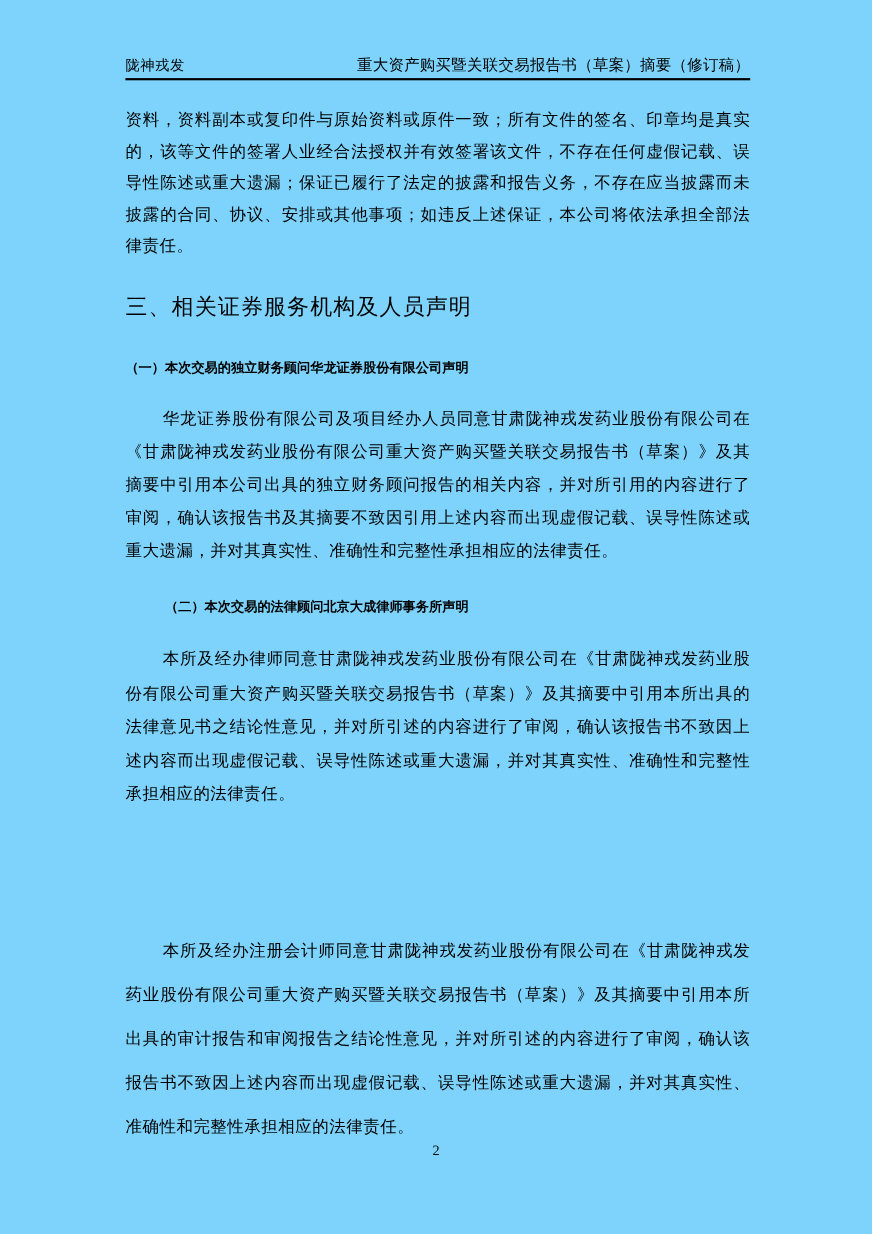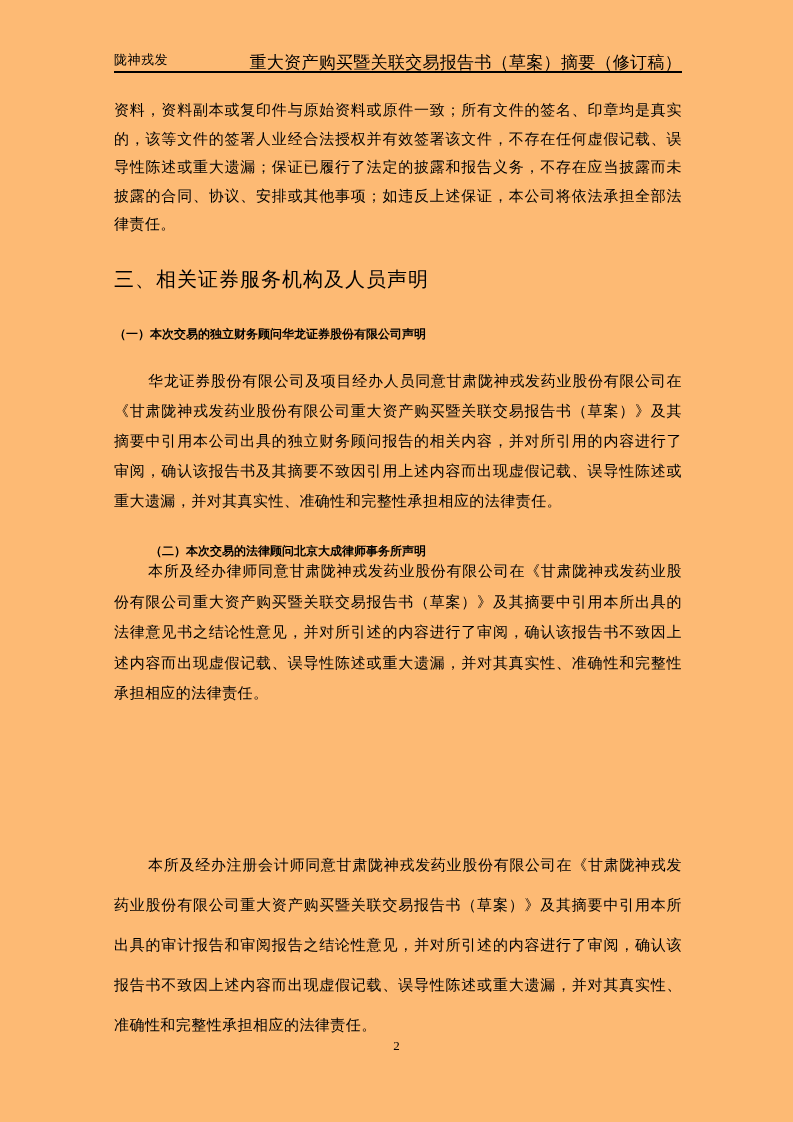--- a/index.html
+++ b/index.html
@@ -1,45 +1,45 @@
 <!DOCTYPE html>
 <html><head>
 <meta charset="utf-8">
 <style>
   html,body { margin:0; padding:0; background:#e8e8e8; }
   .page {
     position:relative;
     width:793px; height:1122px;
     margin:0 auto;
-    background:#fdba74;
+    background:#7dd3fc;
     color:#000000;
     font-family:"Liberation Serif","DejaVu Serif",serif;
     overflow:hidden;
   }
   .hdr-left {
     position:absolute; left:114px; top:51px;
     font-size:13px; letter-spacing:0.5px;
   }
   .hdr-right {
     position:absolute; right:111px; top:51px;
-    font-size:17px; letter-spacing:0.3px;
+    font-size:14px; letter-spacing:0.3px;
   }
   .hdr-rule {
     position:absolute; left:114px; right:111px; top:71px;
     height:0; border-top:2px solid #000;
   }
   .body-para {
     position:absolute; left:114px; width:568px;
     font-size:15px; letter-spacing:0.45px;
     text-align:justify;
     text-align-last:left;
   }
   .p-cont   { top:96px;  line-height:28.5px; }
   .p-sub1   { top:366px; line-height:30px; text-indent:34px; }
-  .p-sub2   { top:556px; line-height:30.6px; text-indent:34px; }
+  .p-sub2   { top:585px; line-height:30.6px; text-indent:34px; }
   .p-sub3   { top:845px; line-height:40px; text-indent:34px; }
   .h-sec {
     position:absolute; left:114px; width:580px; top:266px;
     font-family:"Liberation Sans","DejaVu Sans",sans-serif;
     font-weight:normal; font-size:20px; letter-spacing:1px;
     line-height:26px;
   }
   .h-sub {
     position:absolute; left:114px; width:572px;
     font-family:"Liberation Sans","DejaVu Sans",sans-serif;

